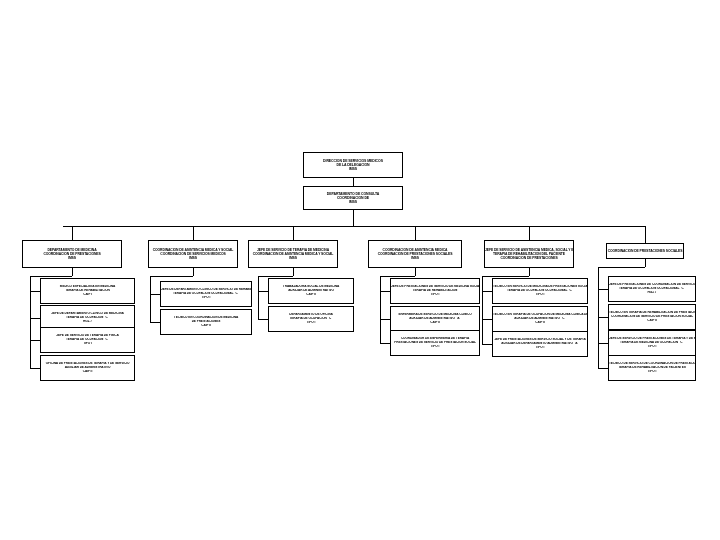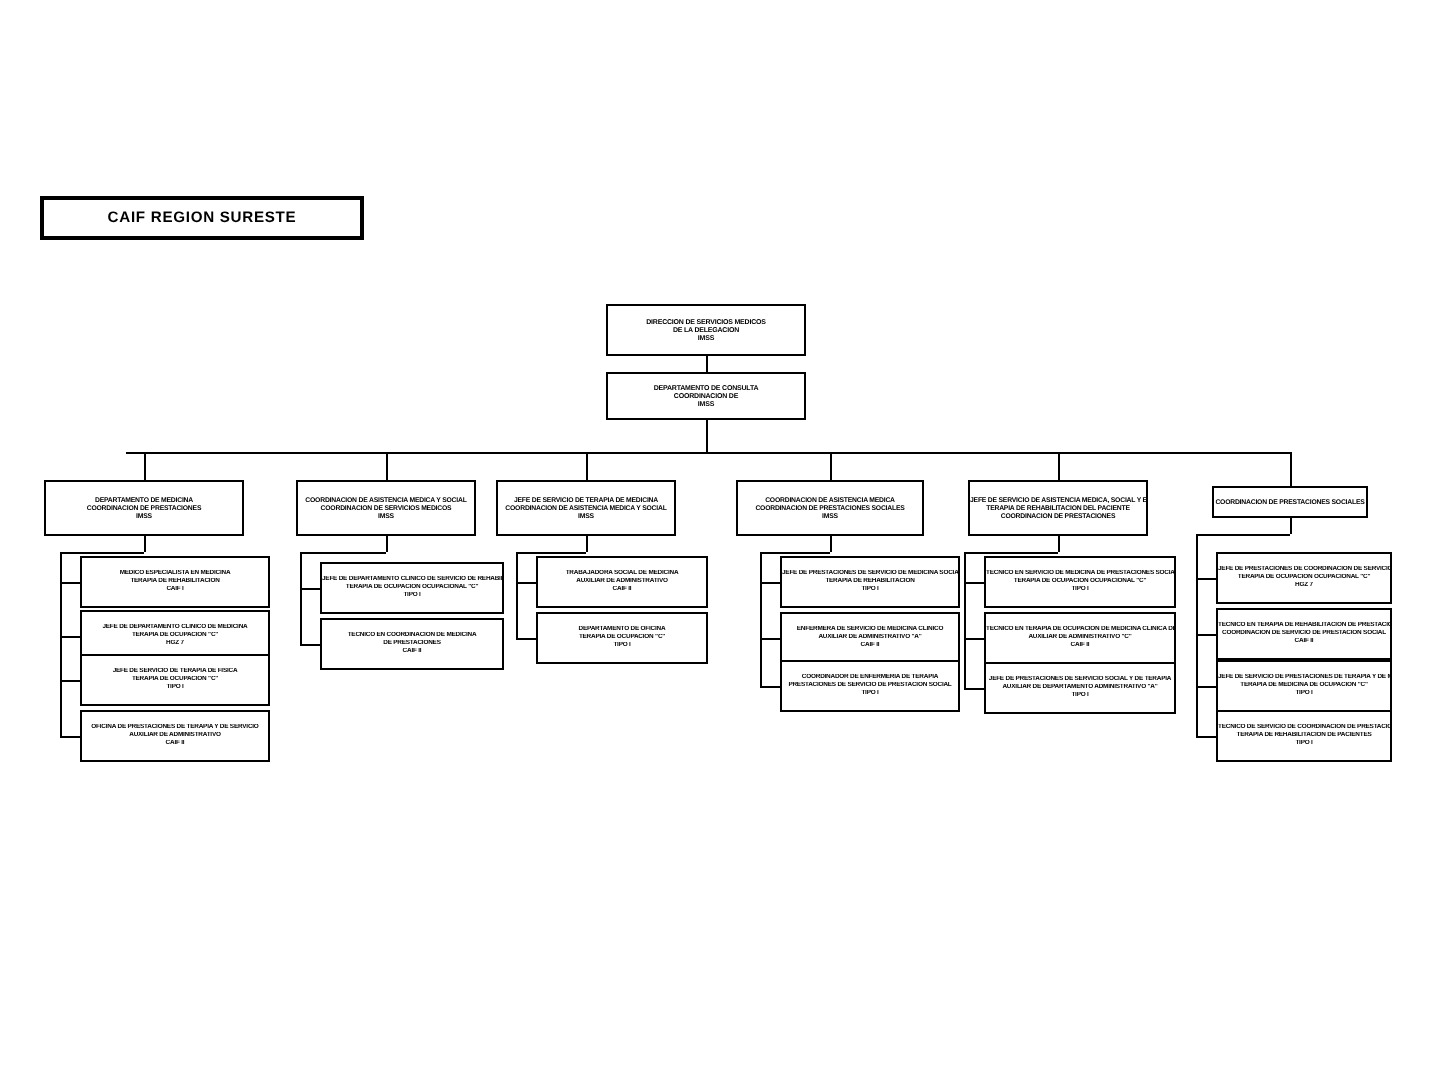--- a/index.html
+++ b/index.html
@@ -55,23 +55,20 @@
   
   .ln-v,.ln-h{position:absolute;background:#000000;}
   .ln-v{width:1px;}
   .ln-h{height:1px;}
 </style>
 </head>
 <body>
 
 <div id="canvas">
 
-  <div class="box title-box">
-    <span class="ln">CAIF REGION SURESTE</span>
-  </div>
 
   <div class="box lvl-a">
     <span class="ln">DIRECCION DE SERVICIOS MEDICOS</span>
     <span class="ln">DE LA DELEGACION</span>
     <span class="ln">IMSS</span>
   </div>
 
   <div class="box lvl-b">
     <span class="ln">DEPARTAMENTO DE CONSULTA</span>
     <span class="ln">COORDINACION DE</span>

